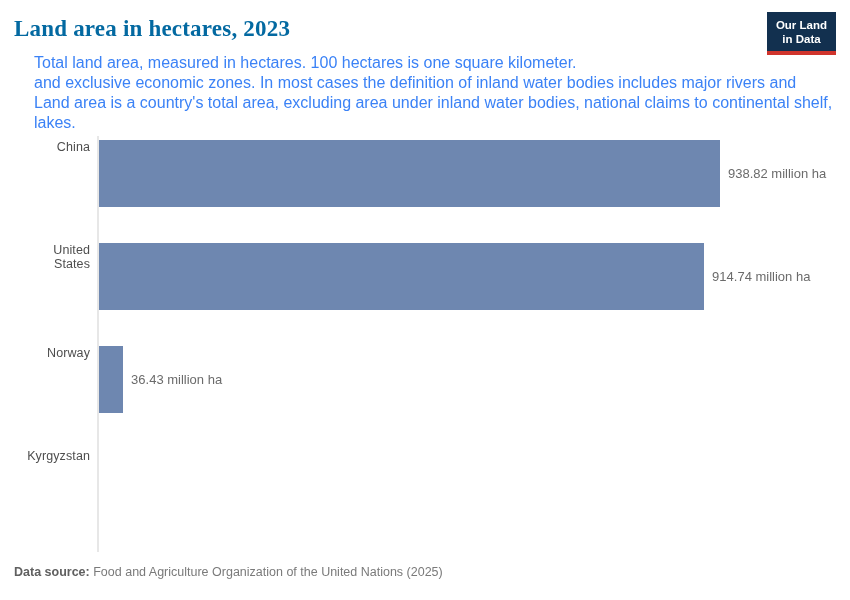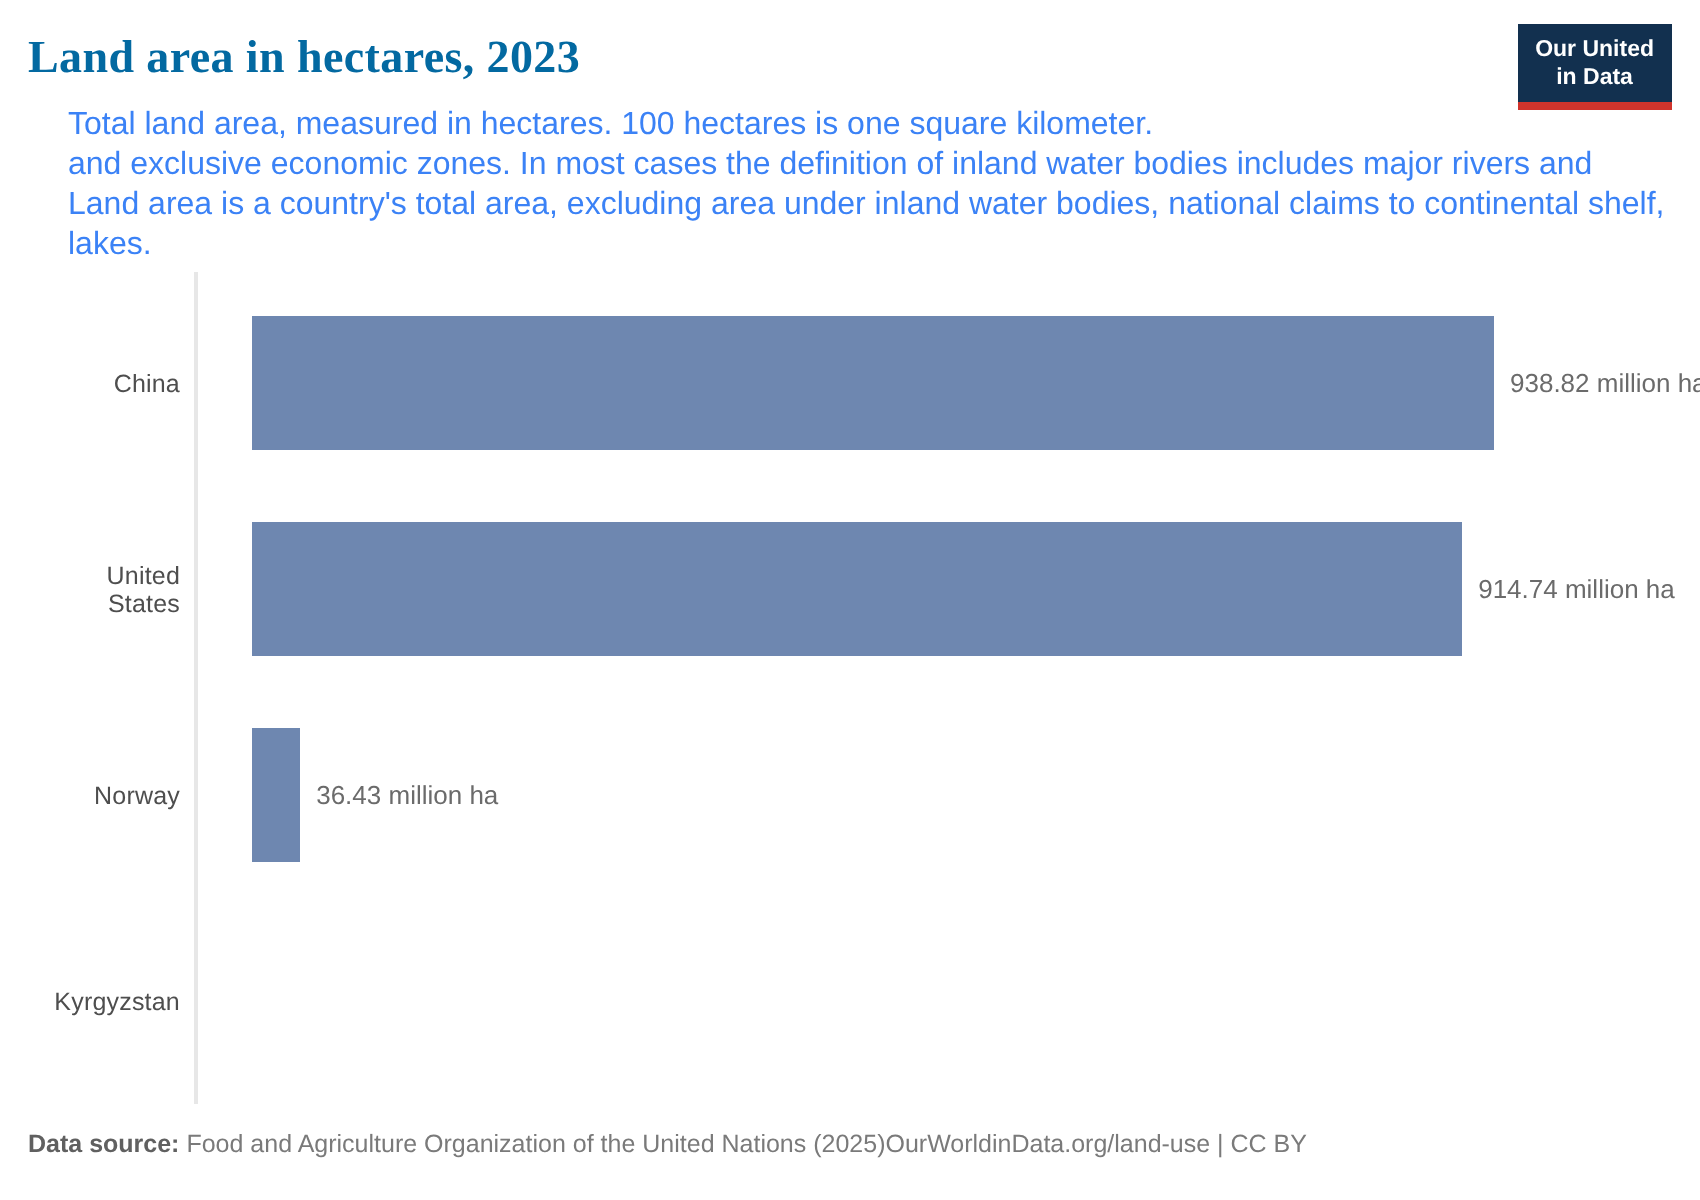--- a/index.html
+++ b/index.html
@@ -49,21 +49,21 @@
   
   .chart { position: relative; margin-top: 7px; }
   .axis-line {
     position: absolute;
     left: 83px;
     top: -4px;
     bottom: 0;
     width: 2px;
     background: #e7e7e7;
   }
-  .bar-row { display: flex; align-items: center; height: 103px; gap: 27px; }
+  .bar-row { display: flex; align-items: flex-start; height: 103px; }
   .country-label {
     width: 76px;
     flex-shrink: 0;
     text-align: right;
     font-size: 12.5px;
     color: #4e4e4e;
     letter-spacing: 0.1px;
   }
   .bar-area { display: flex; align-items: center; margin-left: 9px; flex: 1; }
   .bar { height: 67px; }
@@ -94,21 +94,21 @@
 
   <div class="header">
     <div class="title">Land area in hectares, 2023</div>
     <div class="subtitle">
         <div>Total land area, measured in hectares. 100 hectares is one square kilometer.</div>
         <div>and exclusive economic zones. In most cases the definition of inland water bodies includes major rivers and</div>
         <div>Land area is a country's total area, excluding area under inland water bodies, national claims to continental shelf,</div>
         <div>lakes.</div>
       </div>
     <div class="logo" style="background: rgb(18, 48, 79);">
-      <div>Our United</div>
+      <div>Our Land</div>
       <div>in Data</div>
       <div class="logo-accent" style="background: rgb(208, 52, 44);"></div>
     </div>
   </div>
 
   <div class="chart">
     <div class="axis-line" style="background: rgb(231, 231, 231);"></div>
     <div id="rows">
         <div class="bar-row">
           <div class="country-label">China</div>
@@ -135,18 +135,15 @@
           <div class="country-label">Kyrgyzstan</div>
         </div>
       </div>
   </div>
 
   <div class="footer">
     <div class="footer-left">
       <span class="source-label">Data source:</span>
       <span>Food and Agriculture Organization of the United Nations (2025)</span>
     </div>
-    <div class="footer-right">
-      <span class="attr-link">OurWorldinData.org/land-use | CC BY</span>
-    </div>
   </div>
 
 </div>
 
 </body></html>

